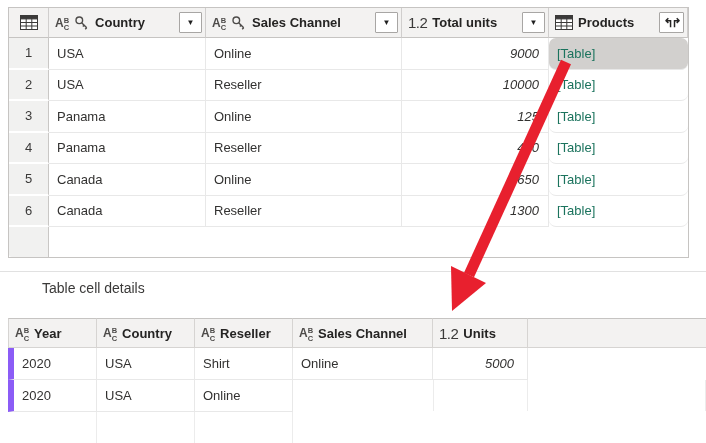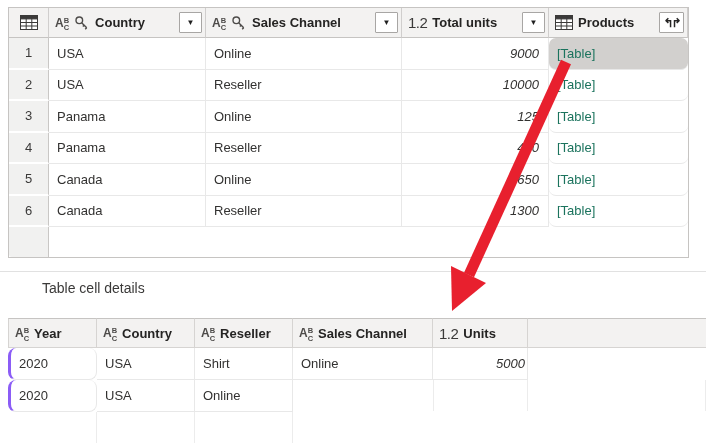--- a/index.html
+++ b/index.html
@@ -92,22 +92,22 @@
     font-size: 13px; font-weight: bold; color: #252423; white-space: nowrap;
   }
   .dh.first { border-left: 1px solid #d6d4d2; }
   .dh.blank { border-right: none; }
   .ddc {
     height: 32px; background: #fff;
     border-right: 1px solid #e8e8e8; border-bottom: 1px solid #e8e8e8;
     display: flex; align-items: center; padding-left: 8px;
     font-size: 13px; color: #323130; white-space: nowrap;
   }
-  .ddc.first { border-left: 3px solid #8b5cf6; border-radius: 8px; }
-  .ddc.rnum { justify-content: flex-end; padding-right: 2px; font-style: italic; }
+  .ddc.first { border-left: 6px solid #8b5cf6; }
+  .ddc.rnum { justify-content: flex-end; padding-right: 13px; font-style: italic; }
   .ddc.blank { border: none; background: transparent; }
   .pdc { height: 31px; background: #fff; border-right: 1px solid #ececec; }
   .pdc.first { border-left: 1px solid #ececec; }
   .pdc.blank { border: none; }
 
   
   .arrow-overlay { position: absolute; left: 0; top: 0; width: 706px; height: 443px; pointer-events: none; z-index: 10; }
 </style>
 </head>
 <body>

